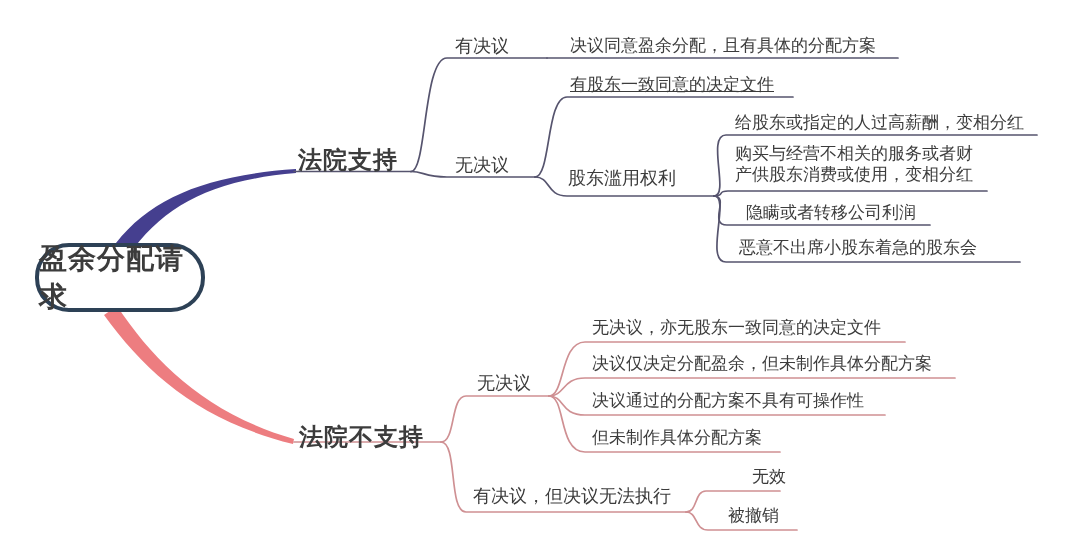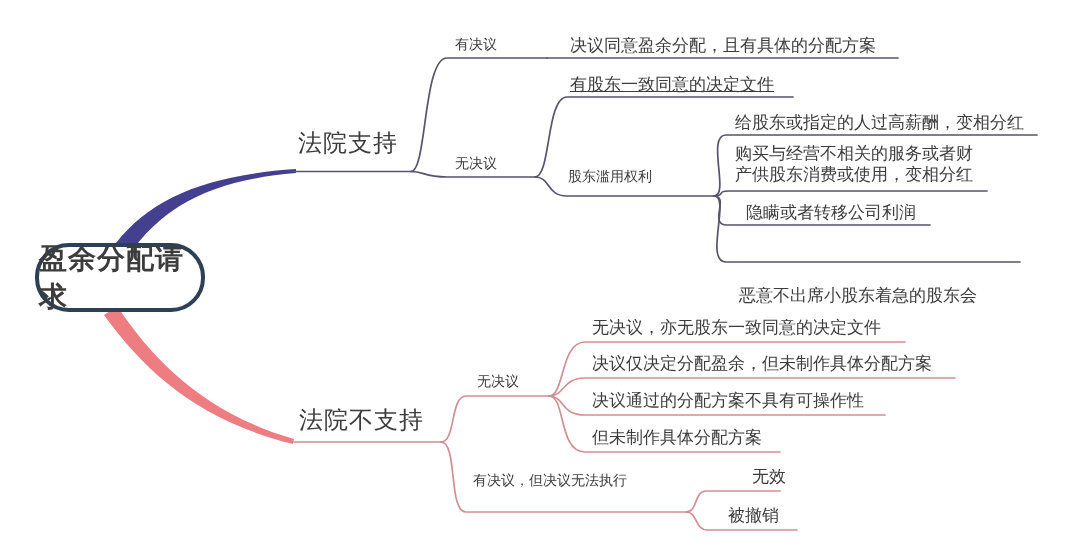--- a/index.html
+++ b/index.html
@@ -9,22 +9,22 @@
     --branch-support-line:#56546e;
     --branch-oppose:#ed7d80;
     --branch-oppose-line:#cf9093;
     --text:#3c3c3c;
   }
   html,body{margin:0;padding:0;background:var(--background);}
   body{font-family:"Liberation Sans", sans-serif;color:var(--text);}
   #stage{position:relative;width:1080px;height:559px;background:var(--background);overflow:hidden;}
   #wires{position:absolute;left:0;top:0;width:1080px;height:559px;}
   .label{position:absolute;white-space:nowrap;color:var(--text);line-height:1.18;}
-  .lvl1{font-size:24px;font-weight:normal;letter-spacing:1px;}
-  .lvl2{font-size:14px;}
+  .lvl1{font-size:24px;font-weight:bold;letter-spacing:1px;margin-top:17px;}
+  .lvl2{font-size:18px;}
   .leaf{font-size:17px;}
   .wrap{white-space:normal;line-height:21px;}
   #root-node{
     position:absolute;left:35px;top:243px;width:170px;height:69px;
     border:4px solid var(--root-border);border-radius:34px;background:#fff;
     display:flex;align-items:center;justify-content:center;
     font-size:28px;font-weight:bold;letter-spacing:1px;box-sizing:border-box;
   }
   path.thin{fill:none;stroke-width:1.7;stroke-linecap:round;}
   path.thin.top{stroke:var(--branch-support-line);}
@@ -66,25 +66,25 @@
 
   <div class="label lvl1" style="left:298px;top:129px;">法院支持</div>
   <div class="label lvl2" style="left:455px;top:36px;">有决议</div>
   <div class="label leaf" style="left:570px;top:36px;">决议同意盈余分配，且有具体的分配方案</div>
   <div class="label lvl2" style="left:455px;top:155px;">无决议</div>
   <div class="label leaf" style="left:570px;top:75px;text-decoration:underline;">有股东一致同意的决定文件</div>
   <div class="label lvl2" style="left:568px;top:168px;">股东滥用权利</div>
   <div class="label leaf" style="left:735px;top:113px;">给股东或指定的人过高薪酬，变相分红</div>
   <div class="label leaf wrap" style="left:735px;top:144px;width:242px;font-family:Liberation Mono, monospace;">购买与经营不相关的服务或者财产供股东消费或使用，变相分红</div>
   <div class="label leaf" style="left:739px;top:203px;margin-left:7px;">隐瞒或者转移公司利润</div>
-  <div class="label leaf" style="left:739px;top:238px;margin-top:48px;">恶意不出席小股东着急的股东会</div>
+  <div class="label leaf" style="left:739px;top:238px;">恶意不出席小股东着急的股东会</div>
 
   <div class="label lvl1" style="left:299px;top:406px;">法院不支持</div>
   <div class="label lvl2" style="left:477px;top:373px;">无决议</div>
   <div class="label leaf" style="left:592px;top:318px;">无决议，亦无股东一致同意的决定文件</div>
   <div class="label leaf" style="left:592px;top:354px;">决议仅决定分配盈余，但未制作具体分配方案</div>
   <div class="label leaf" style="left:592px;top:391px;">决议通过的分配方案不具有可操作性</div>
   <div class="label leaf" style="left:592px;top:428px;">但未制作具体分配方案</div>
-  <div class="label lvl2" style="left:473px;top:472px;">有决议，但决议无法执行</div>
+  <div class="label lvl2" style="left:473px;top:486px;">有决议，但决议无法执行</div>
   <div class="label leaf" style="left:728px;top:467px;margin-left:24px;">无效</div>
   <div class="label leaf" style="left:728px;top:506px;">被撤销</div>
 
 </div>
 
 </body></html>

